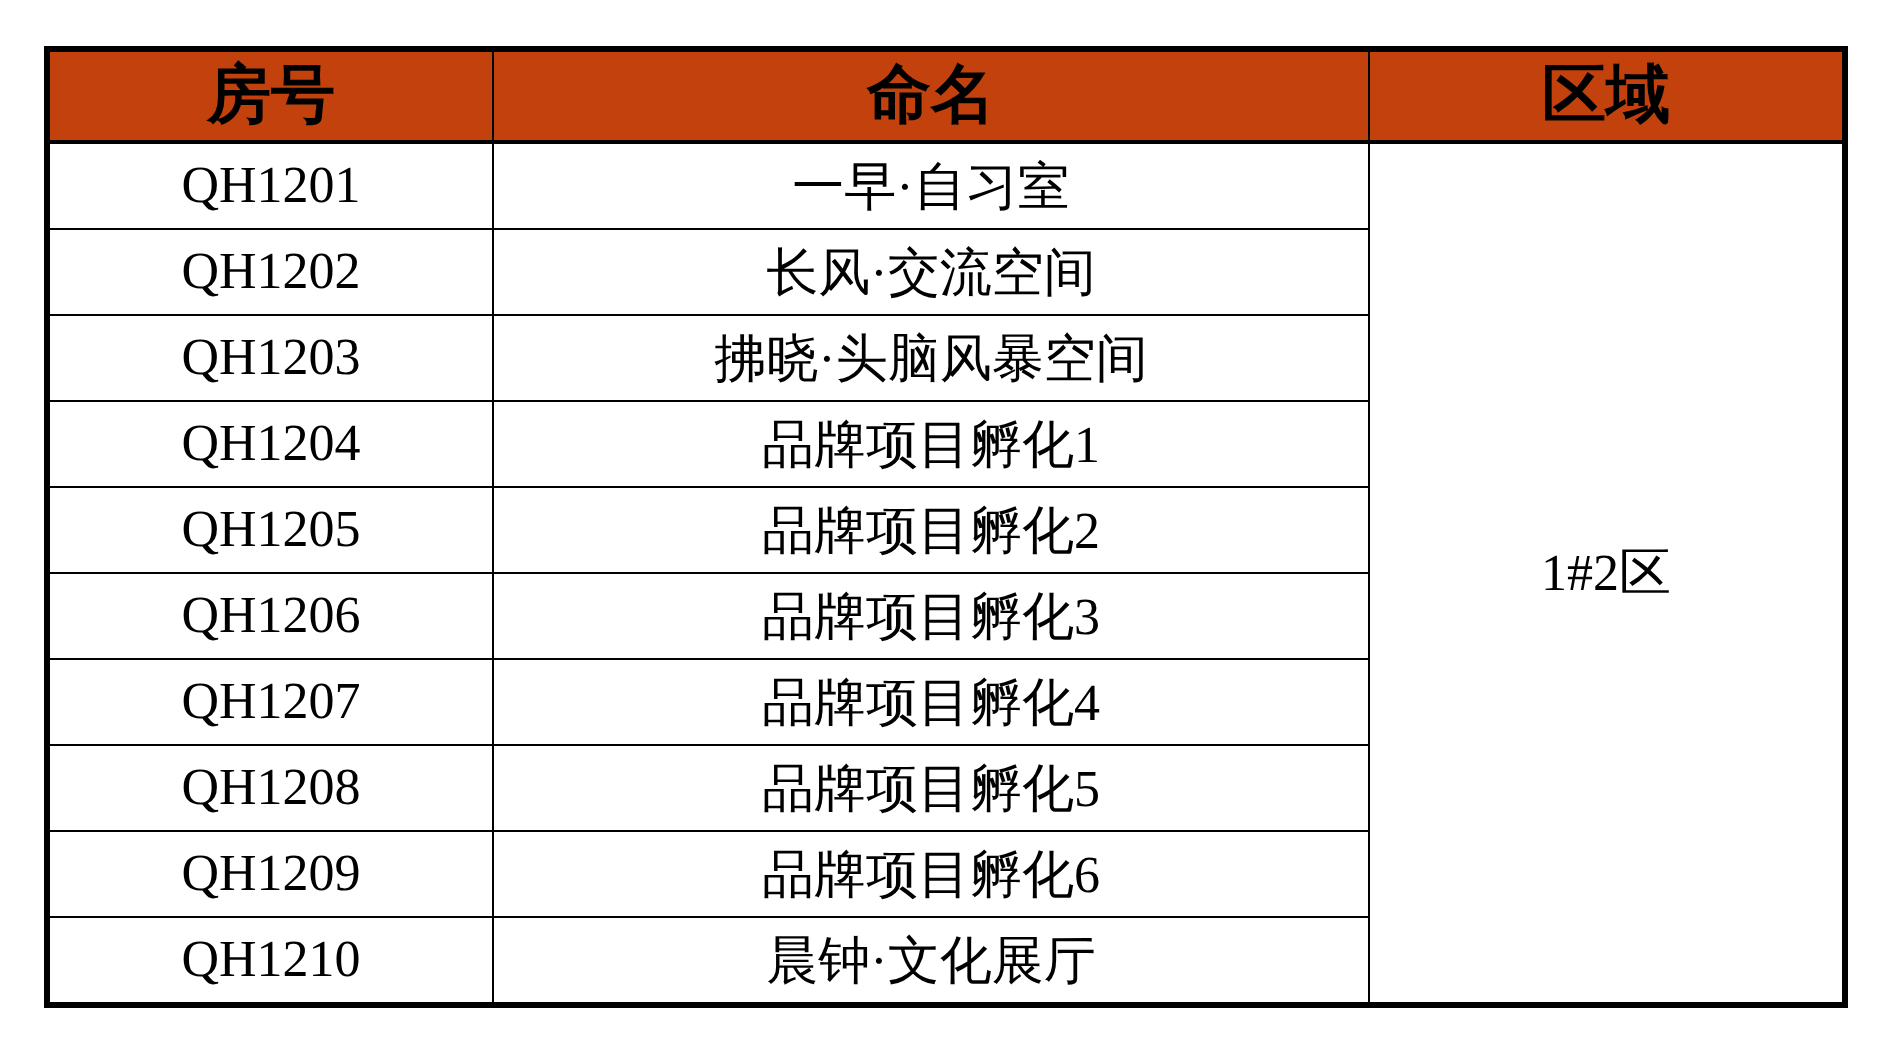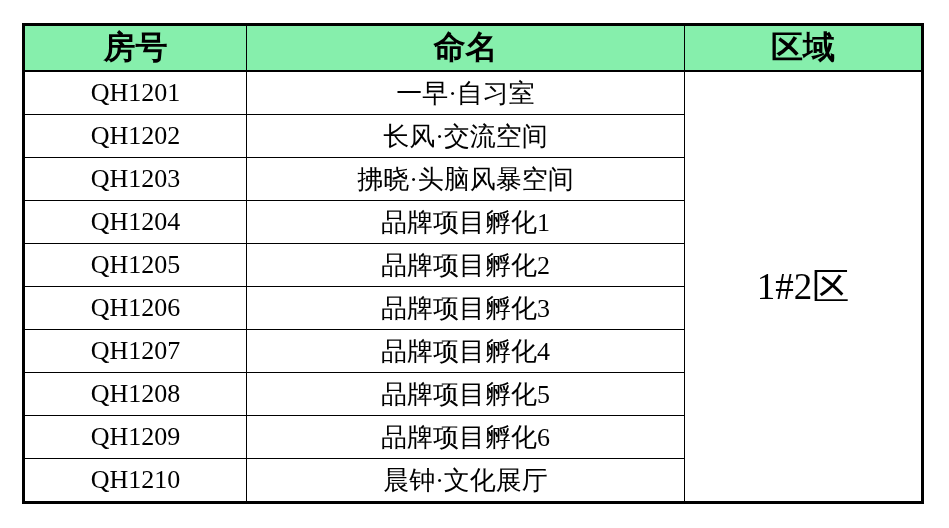--- a/index.html
+++ b/index.html
@@ -32,33 +32,33 @@
   .room-table th,
   .room-table td {
     border: 1px solid #000000;
     text-align: center;
     vertical-align: middle;
     padding: 0;
     overflow: hidden;
     white-space: nowrap;
   }
   .room-table thead th {
-    background: #86efac;
+    background: #c2410c;
     height: 42px;
     font-size: 32px;
     font-weight: bold;
     border-bottom: 2px solid #000000;
   }
   .room-table tbody td {
     height: 42px;
     font-size: 26px;
     font-weight: normal;
   }
   .room-table td.area-cell {
-    font-size: 37px;
+    font-size: 26px;
     vertical-align: middle;
     text-align: center;
   }
 </style>
 </head>
 <body>
 
 <div class="stage">
   <table class="room-table">
     <colgroup>

